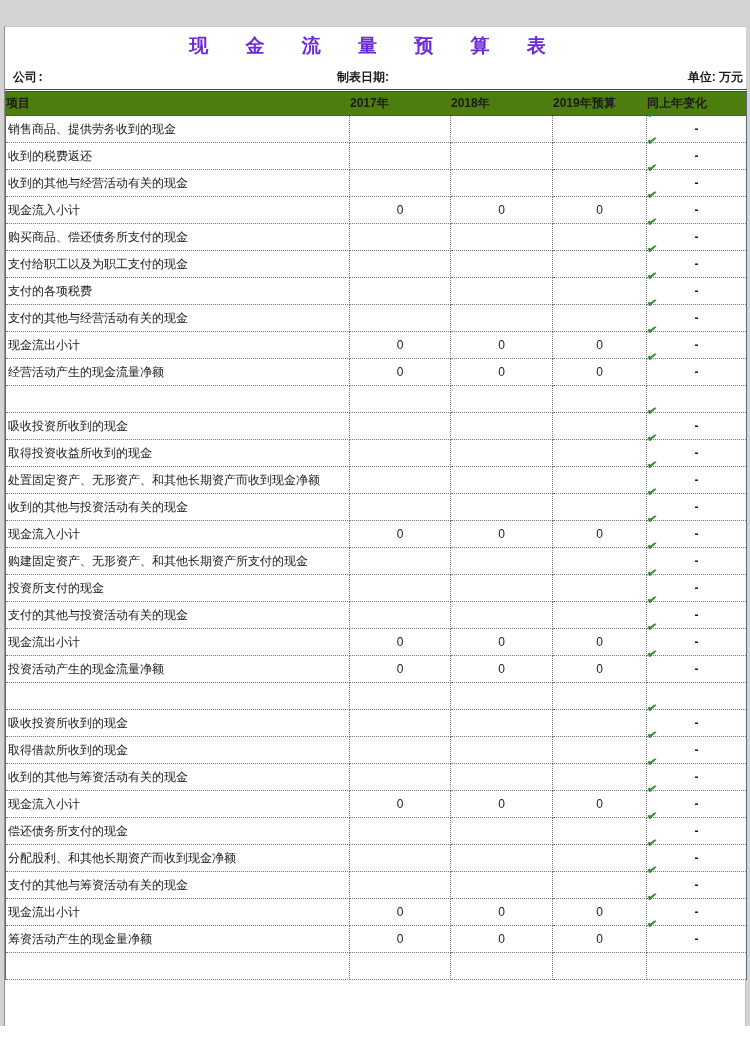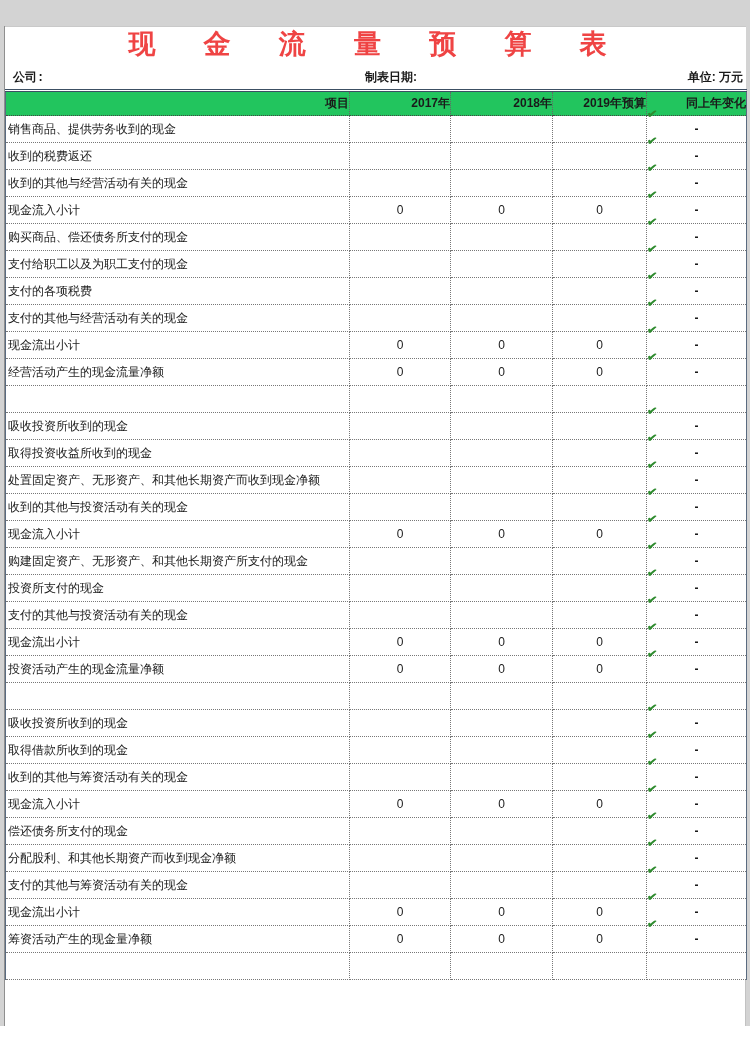--- a/index.html
+++ b/index.html
@@ -11,38 +11,38 @@
   .top-band { position:absolute; top:0; left:0; width:750px; height:26px; background:#d3d3d3; }
   .margin-strip { position:absolute; top:26px; width:5px; height:1000px; background:#d3d3d3; }
   .margin-left  { left:0; border-right:1px solid #8f8f8f; }
   .margin-right { right:0; border-left:1px solid #c2c2c2; }
   .sheet {
     position:absolute; left:5px; top:26px; width:741px; background:#ffffff;
     border-top:1px solid #c9c9c9;
   }
   .title-row { height:36px; line-height:38px; text-align:center; }
   .page-title {
-    font-size:27px; font-weight:bold; letter-spacing:16px; white-space:nowrap;
-    display:inline-block; color:#ef4444;font-family:Liberation Mono, monospace;
+    font-size:19px; font-weight:bold; letter-spacing:16px; white-space:nowrap;
+    display:inline-block; color:#6d28d9;
   }
   .meta-row { position:relative; height:26px; font-size:12px; font-weight:bold; }
   .meta-company { position:absolute; left:8px;  top:6px;font-family:Liberation Mono, monospace; }
-  .meta-date    { position:absolute; left:360px; top:6px; }
+  .meta-date    { position:absolute; left:332px; top:6px; }
   .meta-unit    { position:absolute; right:3px; top:6px; }
 
   table.budget {
     width:741px; border-collapse:collapse; table-layout:fixed;
     font-size:12px; color:#1a1a1a;
     border-left:1px solid #5a6b80; border-right:1px solid #5a6b80;
     border-bottom:1px dotted #555;
   }
   table.budget th {
-    height:25px; font-weight:bold; font-size:12px; text-align:right;
+    height:25px; font-weight:bold; font-size:12px; text-align:left;
     border:1px dotted #666; border-top:3px double #3c4f63; border-bottom:1px dotted #444;
-    background:#22c55e;
+    background:#4d7c0f;
   }
   table.budget td {
     height:26px; border:1px dotted #777; background:#ffffff;
   }
   td.label { vertical-align:top; padding:0 1px 0 2px; }
   .lbl {
     height:26px; line-height:14px; padding-top:6px; overflow:hidden;
     word-break:break-all; white-space:normal;
   }
   tr.section .lbl { font-weight:bold; font-size:13px; padding-top:5px; white-space:nowrap; }

